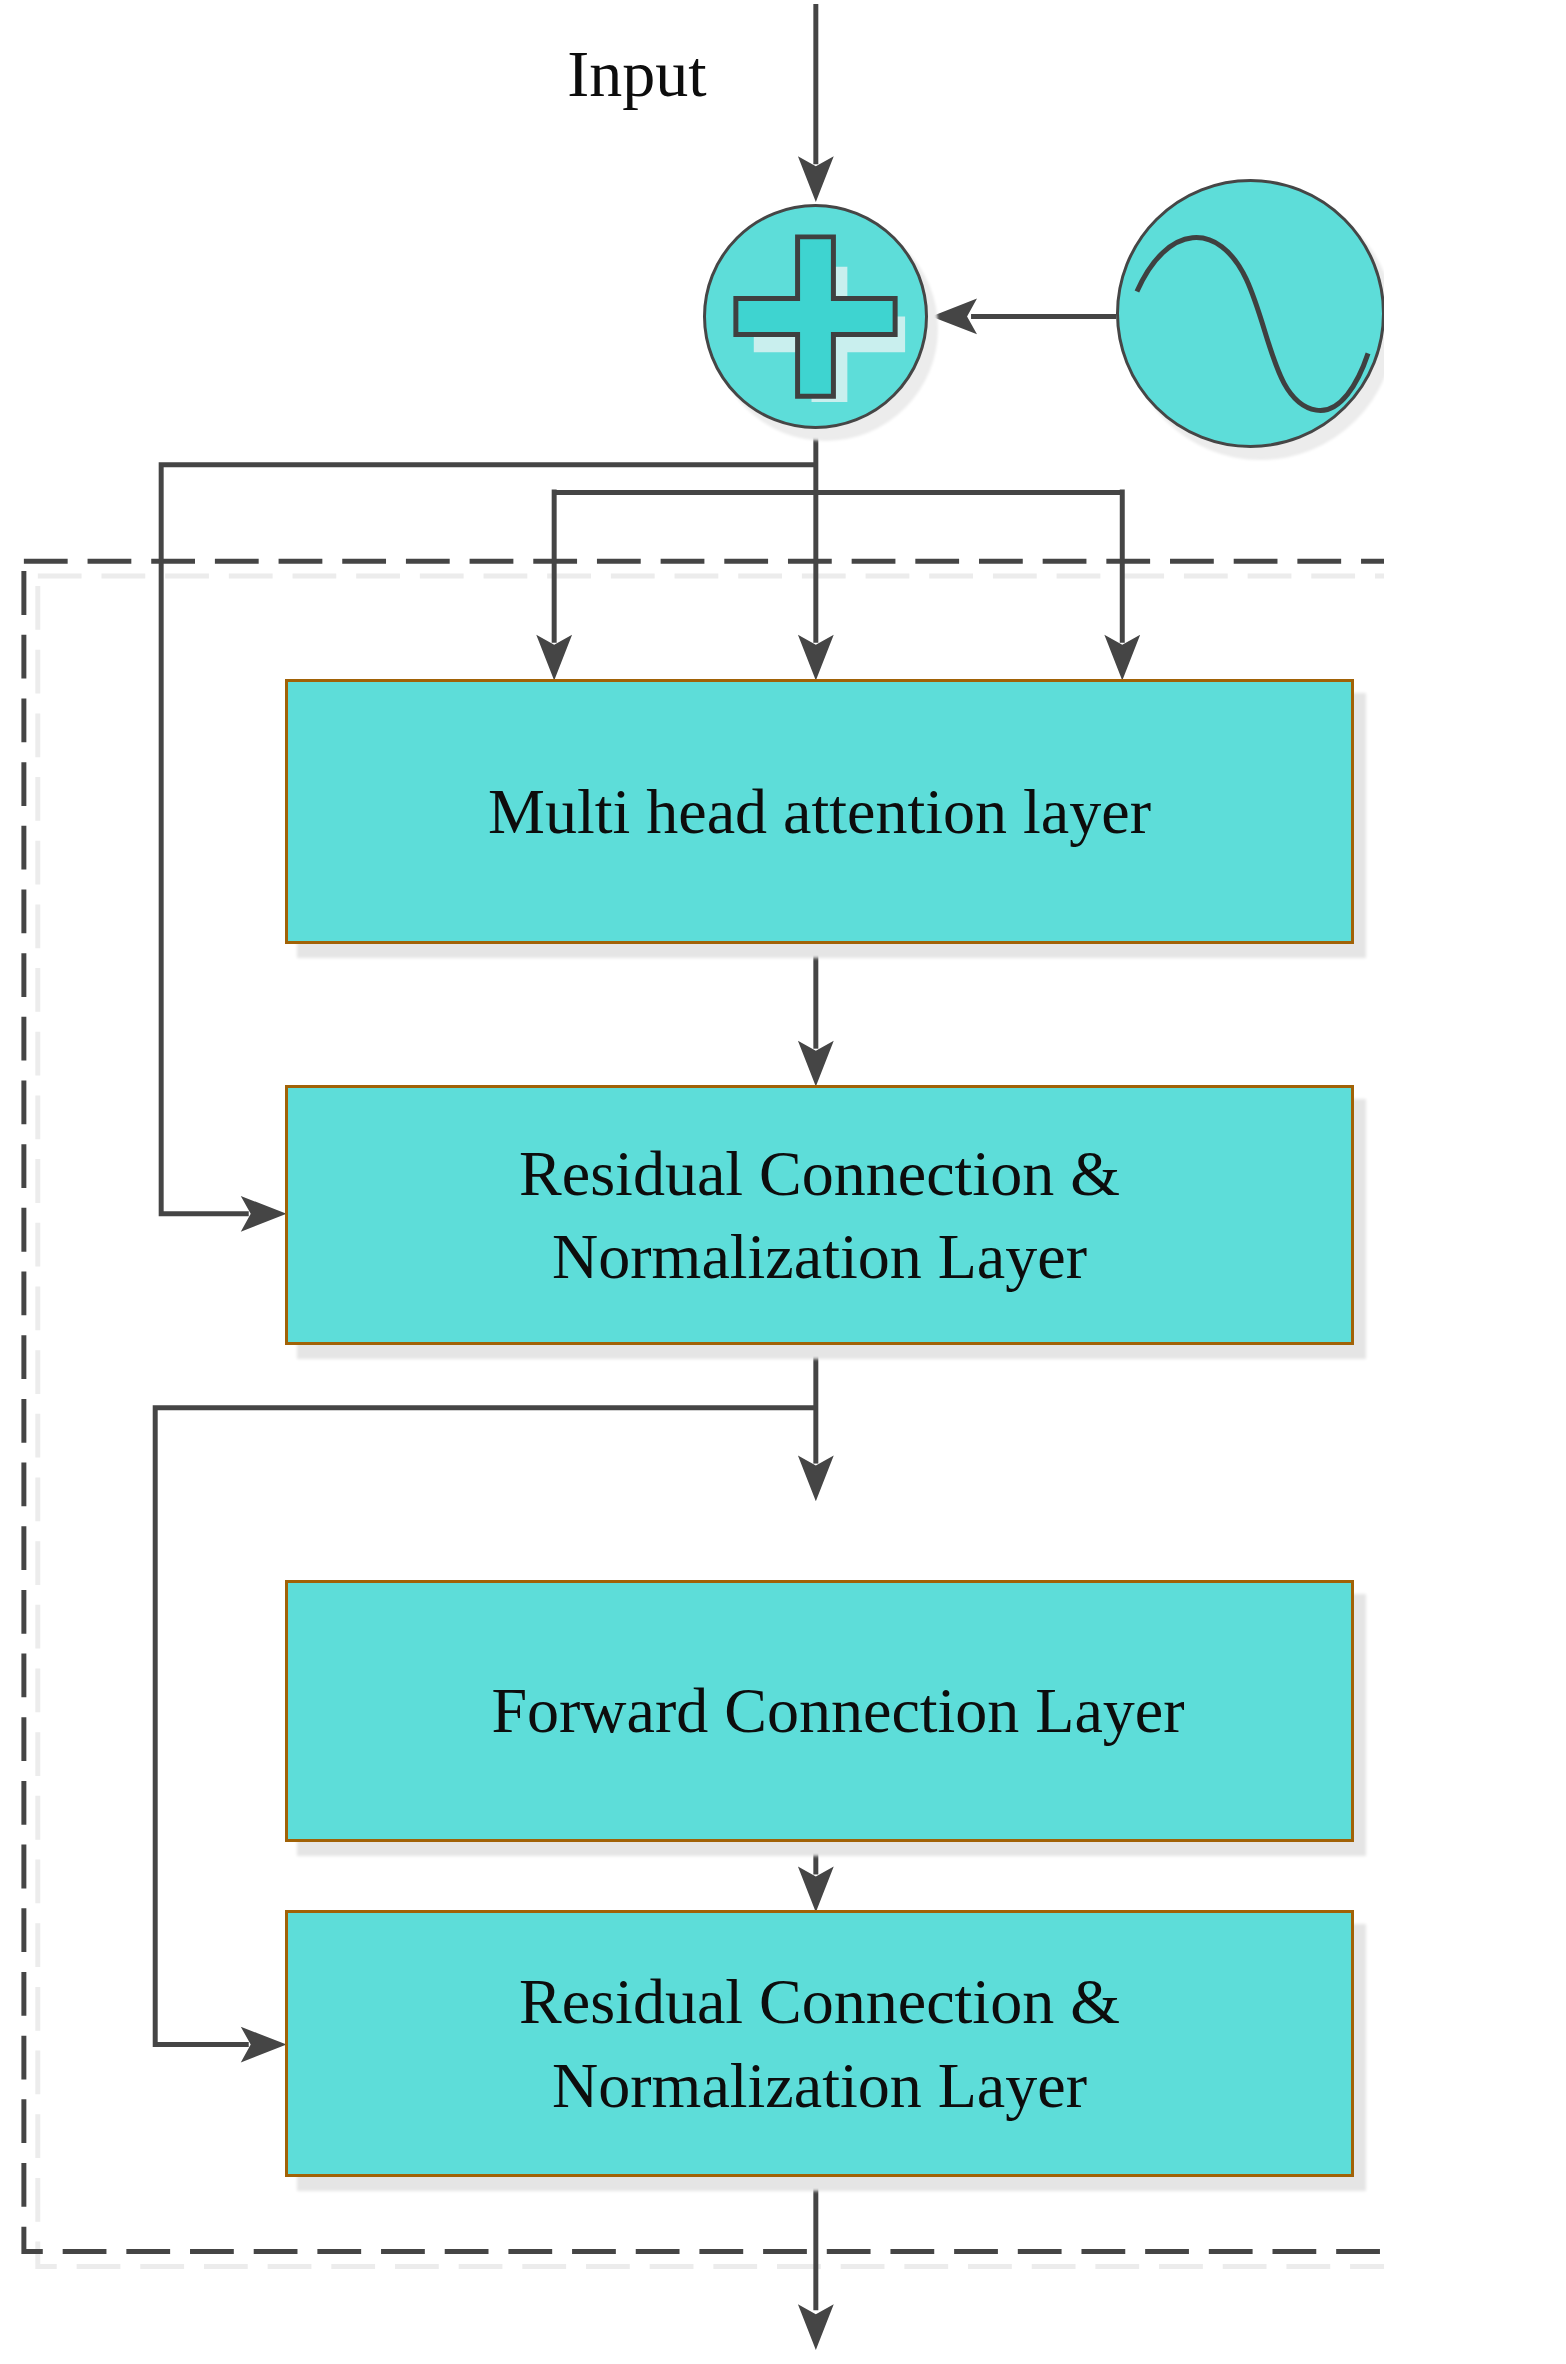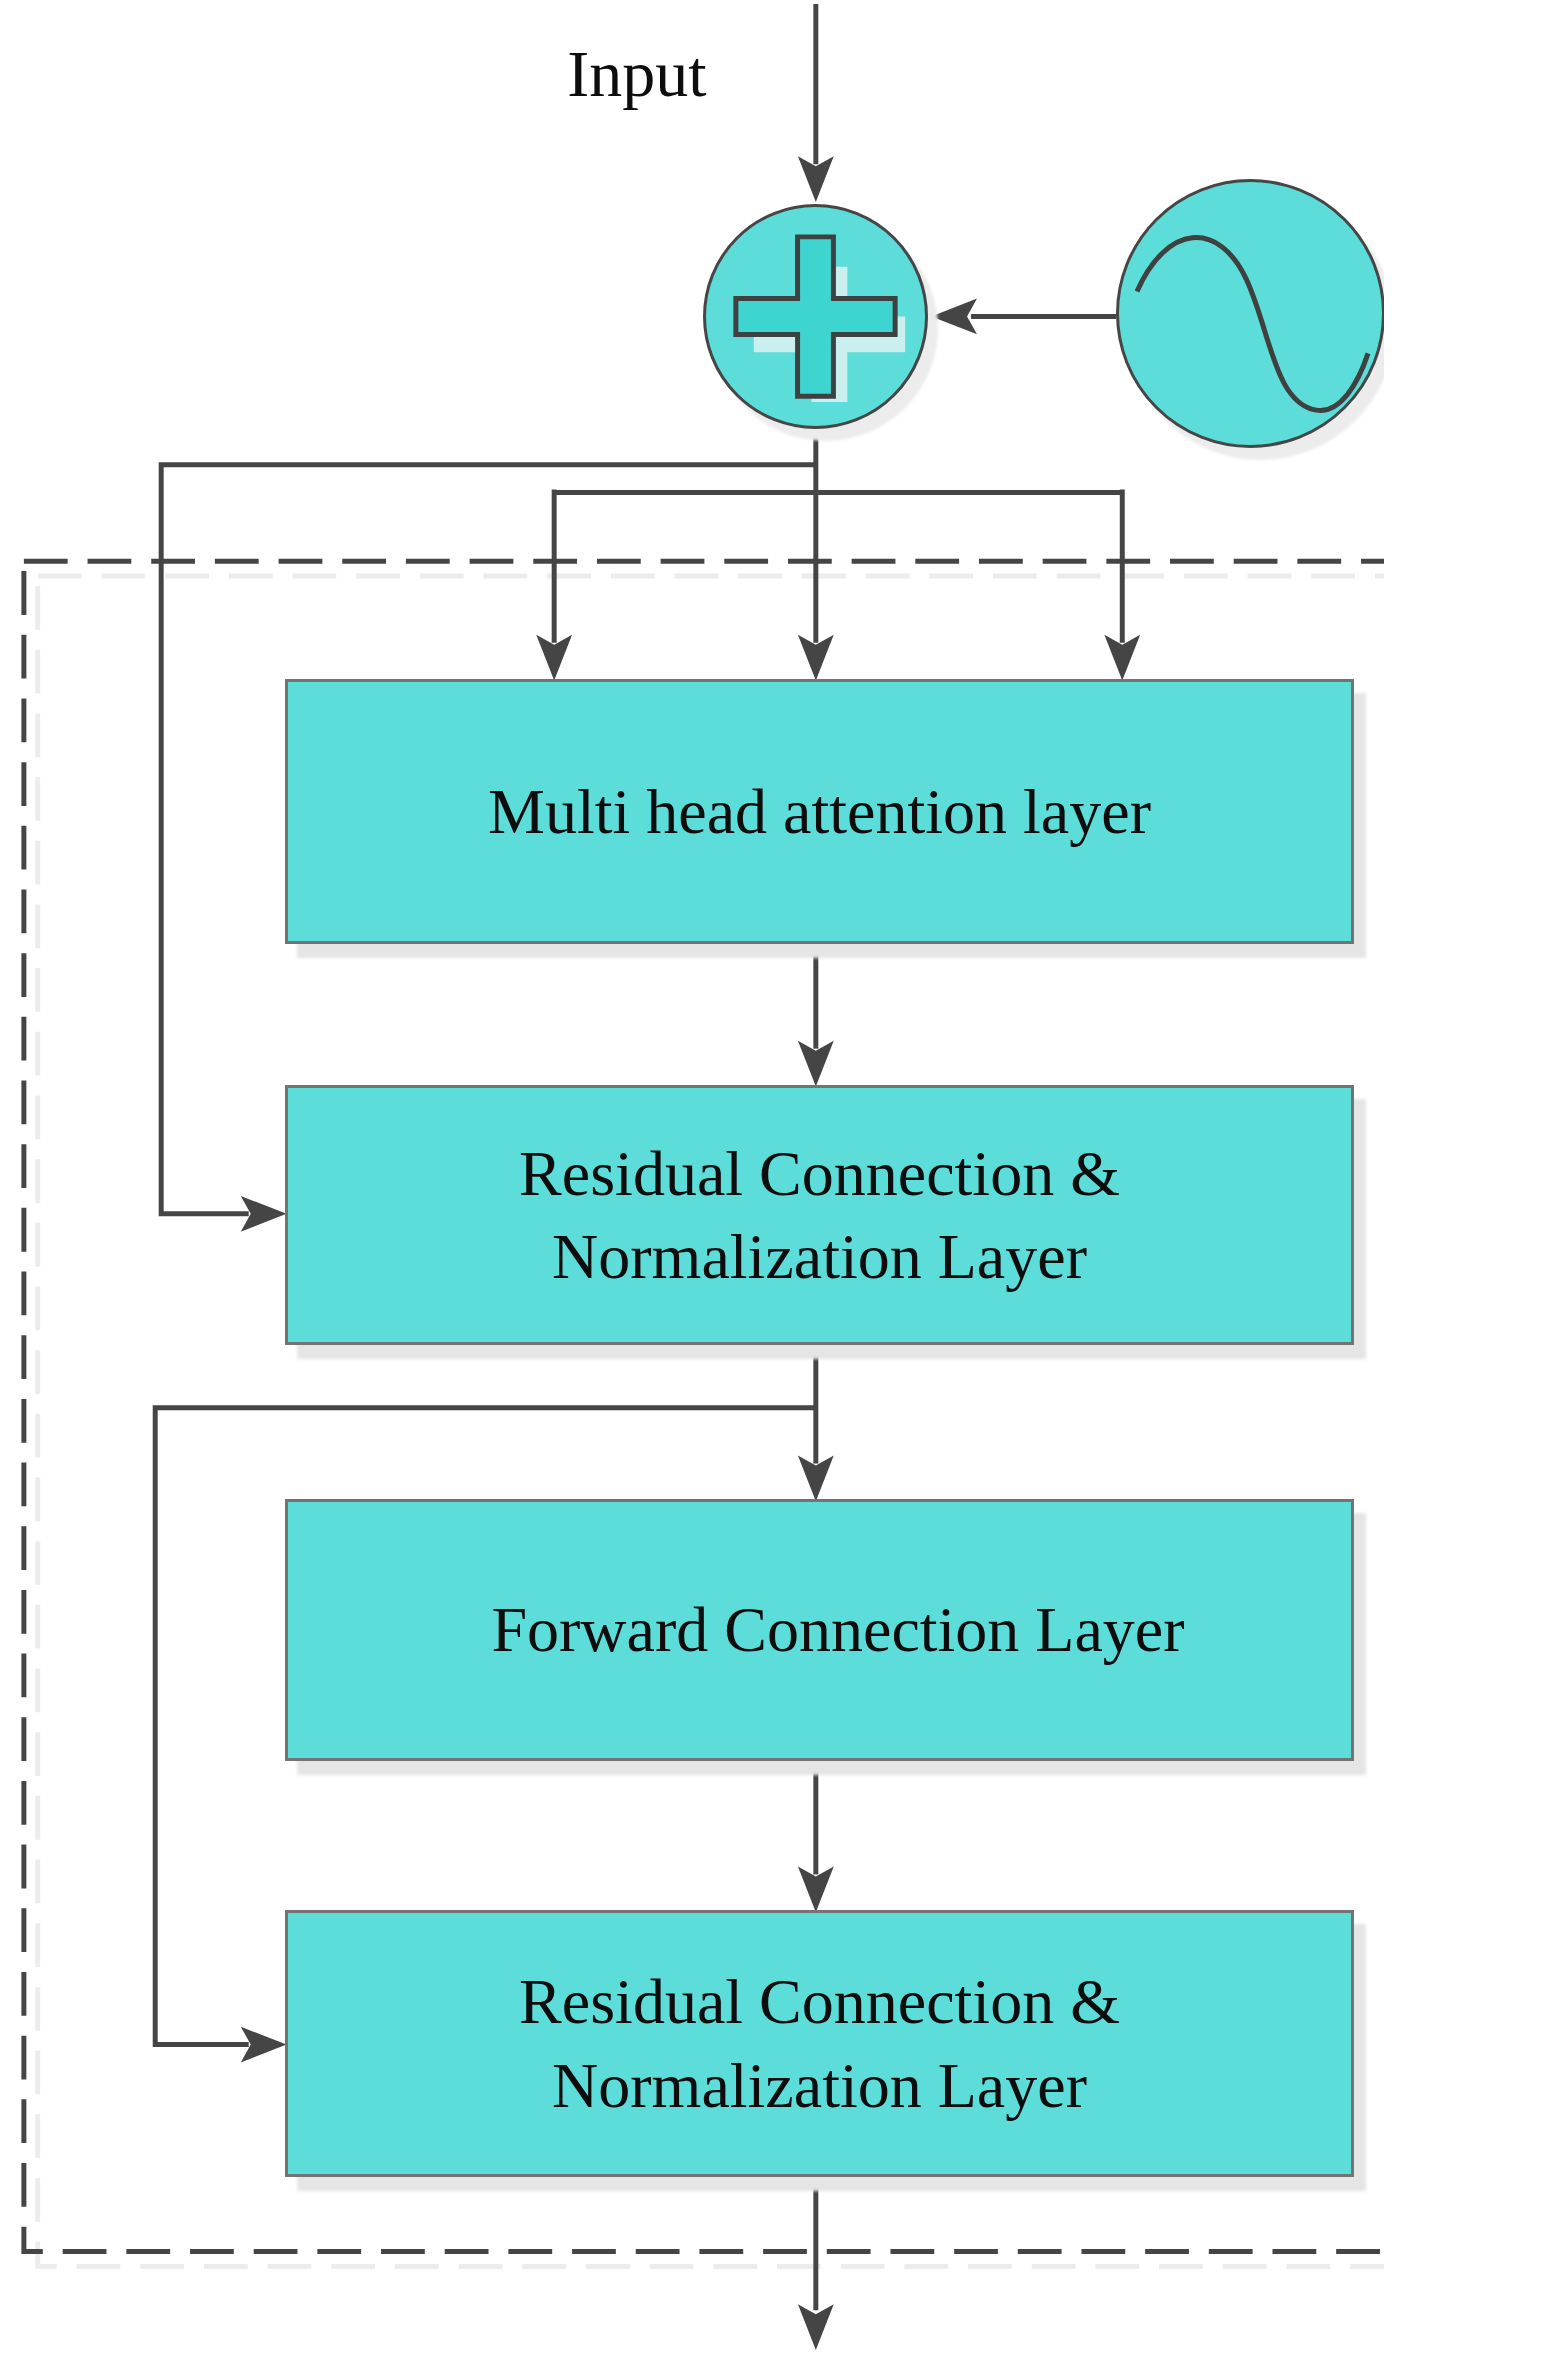--- a/index.html
+++ b/index.html
@@ -17,21 +17,21 @@
   }
   .canvas{position:relative;width:1384px;height:2364px;overflow:hidden;}
   .wires{position:absolute;left:0;top:0;width:1566px;height:2364px;}
   .wires line,.wires polyline{stroke:var(--line);stroke-width:5;fill:none;}
   .wires polygon{fill:var(--line);stroke:none;}
   .wires .dash-shadow{stroke:#ececec;stroke-width:5;fill:none;}
   .wires .dash-main{stroke:var(--line);stroke-width:5;fill:none;}
   .node-box{
     position:absolute;left:285px;width:1069px;
     background:var(--teal);
-    border:3px solid #737373;
+    border:3px solid #a16207;
     box-shadow:12px 14px 3px 0 var(--shadow);
     display:flex;flex-direction:column;align-items:center;justify-content:center;
     text-align:center;font-size:64px;line-height:1.3;color:var(--ink);
     box-sizing:border-box;
   }
   .diagram-label{
     position:absolute;font-size:66px;color:var(--ink);
     text-align:center;white-space:nowrap;
   }
   .circle-node{
@@ -126,21 +126,21 @@
 
   <div class="node-box" style="top:679px;height:265px;">
     <span>Multi head attention layer</span>
   </div>
 
   <div class="node-box" style="top:1085px;height:260px;">
     <span>Residual Connection &amp;</span>
     <span>Normalization Layer</span>
   </div>
 
-  <div class="node-box" style="top:1499px;height:262px;padding-left:37px;">
+  <div class="node-box" style="top:1580px;height:262px;padding-left:37px;">
     <span>Forward Connection Layer</span>
   </div>
 
   <div class="node-box" style="top:1910px;height:267px;">
     <span>Residual Connection &amp;</span>
     <span>Normalization Layer</span>
   </div>
 
 </div>
 

